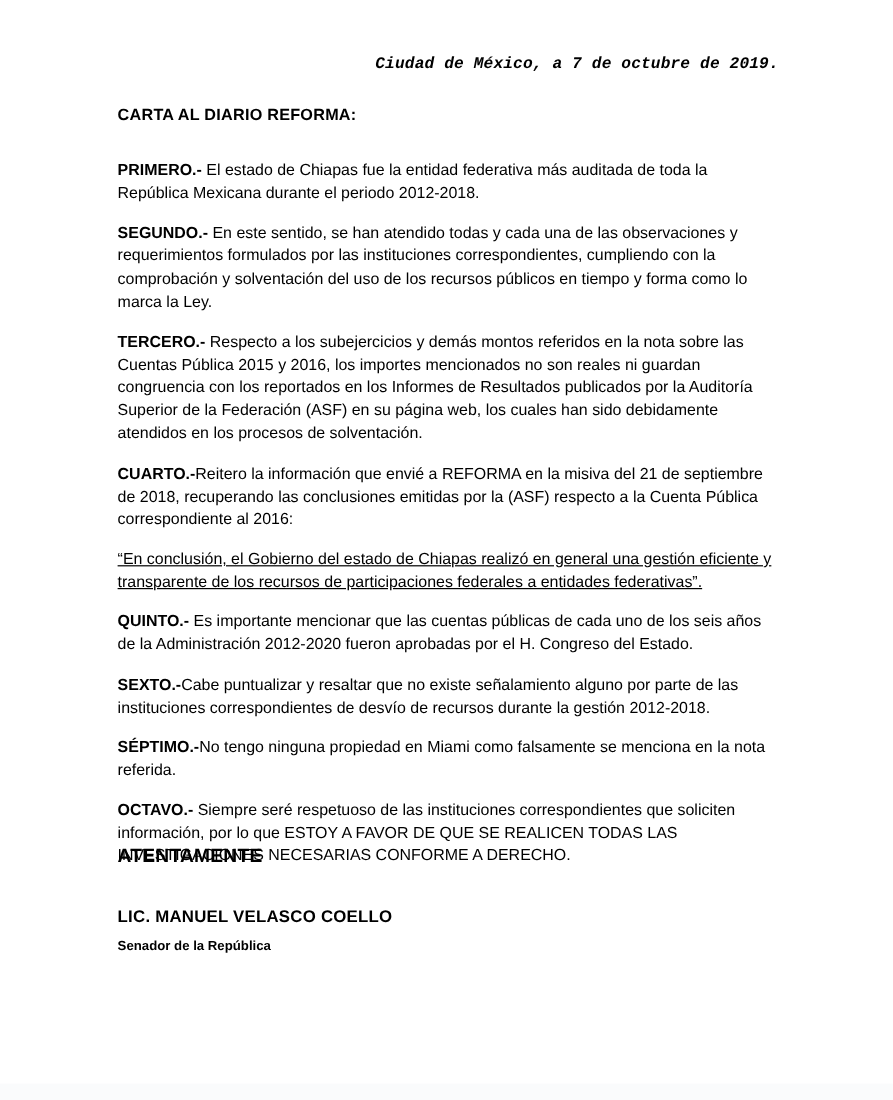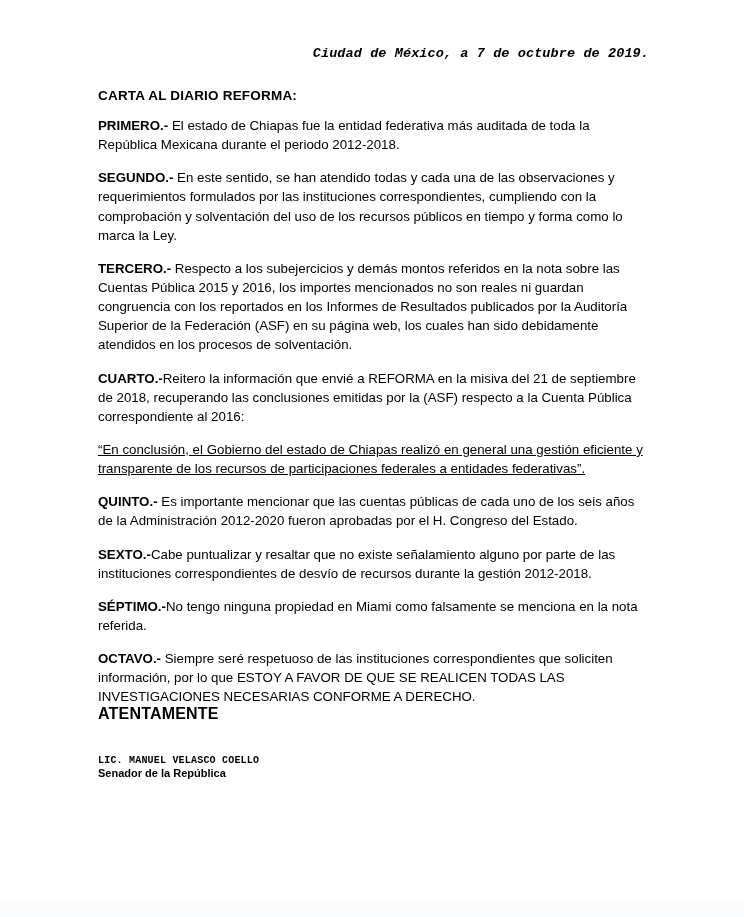--- a/index.html
+++ b/index.html
@@ -47,21 +47,21 @@
   .body-block {
     position: absolute;
     top: 88px;
     left: 98px;
     width: 552px;
   }
   .doc-title {
     font-weight: bold;
     font-size: 13.5px;
     letter-spacing: 0.2px;
-    margin: 0 0 13px 0;
+    margin: 0 0 29px 0;
   }
   p.para {
     margin: 0 0 14px 0;
     font-size: 13.3px;
     line-height: 1.44;
     text-align: left;
   }
   p.para:last-child {
     margin-bottom: 0;
   }
@@ -83,24 +83,23 @@
     width: 552px;
   }
   .sig-salutation {
     font-weight: bold;
     font-size: 16px;
     letter-spacing: 0.2px;
     margin: 0 0 32px 0;
   }
   .sig-name {
     font-weight: bold;
-    font-size: 10px;
+    font-size: 14px;
     letter-spacing: 0.2px;
-    margin: 0 0 1px 0;
-    font-family: Liberation Mono, monospace;
+    margin: 0 0 12px 0;
   }
   .sig-role {
     font-weight: bold;
     font-size: 11px;
     margin: 0;
   }
 </style>
 </head>
 <body>
 

